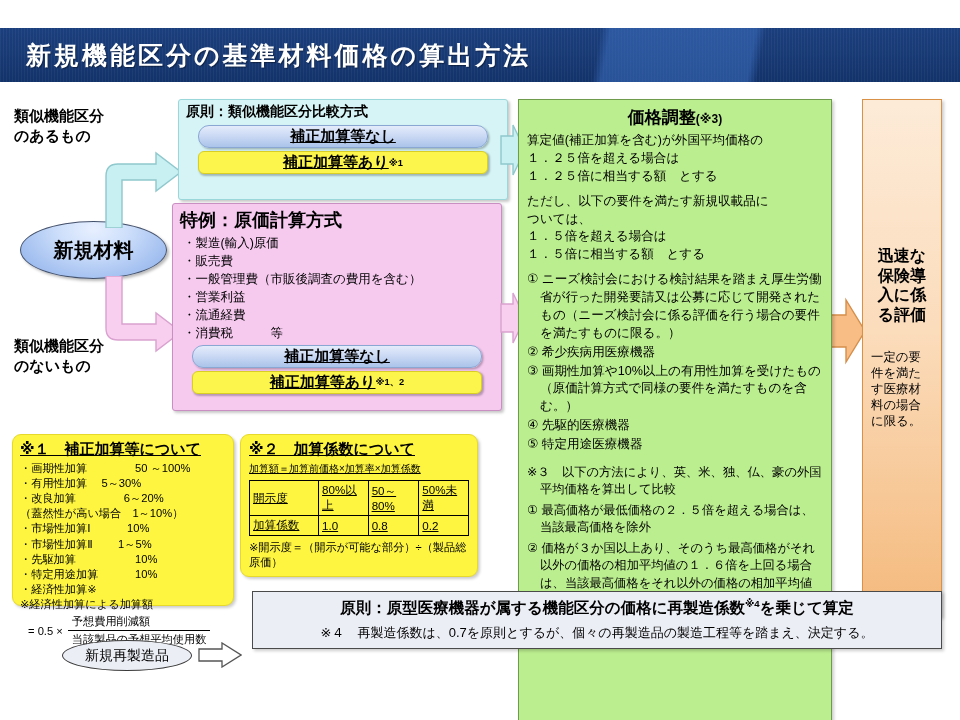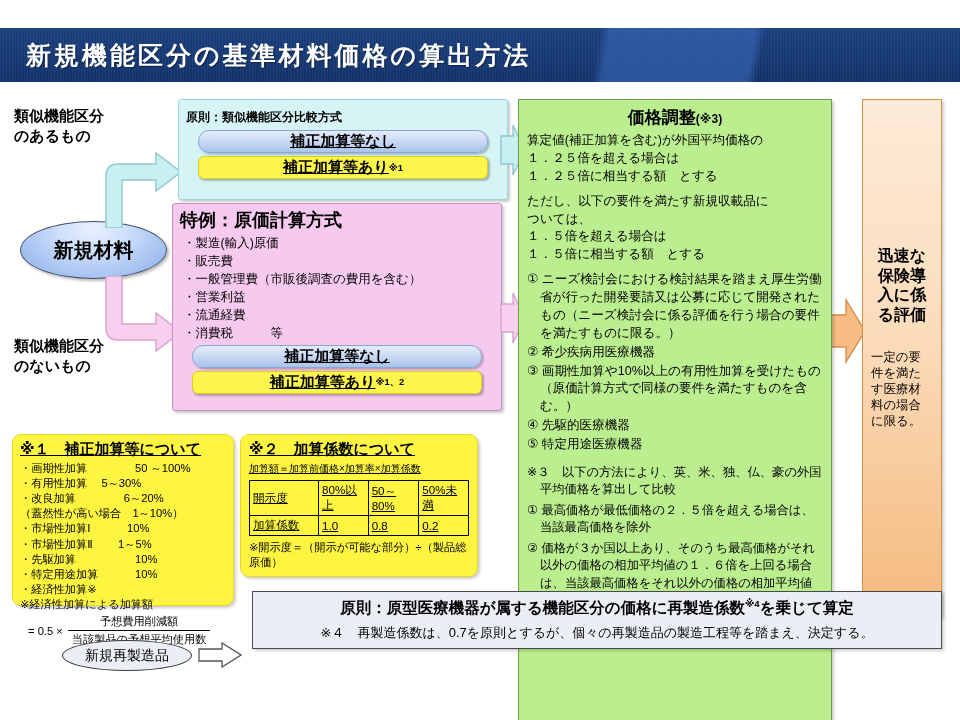--- a/index.html
+++ b/index.html
@@ -59,21 +59,21 @@
   .elbow-cyan{position:absolute;left:84px;top:150px;width:100px;height:78px;}
   .elbow-pink{position:absolute;left:84px;top:276px;width:100px;height:80px;}
 
   
   #card-principle{
     left:178px;top:99px;width:330px;height:101px;
     background:#d6f4f5;border:1.6px solid #9ad7da;border-radius:3px;
     box-shadow:2px 2px 3px rgba(0,0,0,.22);
   }
   #card-principle .card-head{
-    font-size:12px;font-weight:bold;margin:9px 0 4px 7px;
+    font-size:14px;font-weight:bold;margin:3px 0 4px 7px;
   }
   
   #card-special{
     left:172px;top:203px;width:330px;height:208px;
     background:#f6c9ef;border:1.6px solid #c98fc2;border-radius:3px;
     box-shadow:2px 2px 3px rgba(0,0,0,.22);
   }
   #card-special .card-head{font-size:18px;font-weight:bold;margin:4px 0 2px 7px;}
   .cost-list{margin:0 0 2px 10px;font-size:12.5px;line-height:1.44;}
   .cost-list div{white-space:pre;}
@@ -134,21 +134,21 @@
   
   #note1{
     left:12px;top:434px;width:222px;height:172px;
     background:#fdf540;border:1.4px solid #e7d92c;border-radius:9px;
     box-shadow:2px 2px 3px rgba(0,0,0,.2);padding:5px 7px;
   }
   #note1 .n-title{font-size:15px;font-weight:bold;text-decoration:underline;margin-bottom:2px;}
   #note1 .n-row{font-size:11.2px;line-height:1.35;white-space:pre;}
   .frac{display:flex;align-items:center;font-size:11.2px;margin-top:2px;}
   .frac .lead{margin:0 5px 0 8px;}
-  .frac .stack{display:flex;flex-direction:column;align-items:center;}
+  .frac .stack{display:flex;flex-direction:column;}
   .frac .num{padding:0 4px 1px;}
   .frac .den{padding:1px 4px 0;border-top:1.2px solid #000;}
 
   
   #note2{
     left:240px;top:434px;width:238px;height:143px;
     background:#fdf540;border:1.4px solid #e7d92c;border-radius:9px;
     box-shadow:2px 2px 3px rgba(0,0,0,.2);padding:5px 8px;
   }
   #note2 .n-title{font-size:15px;font-weight:bold;text-decoration:underline;margin-bottom:3px;}

